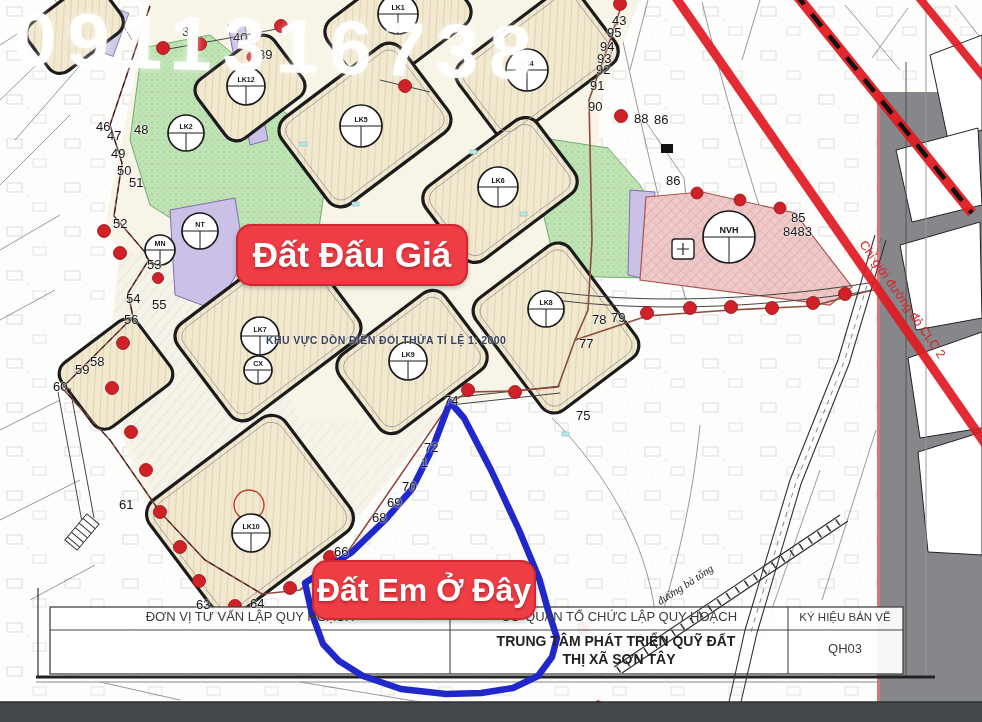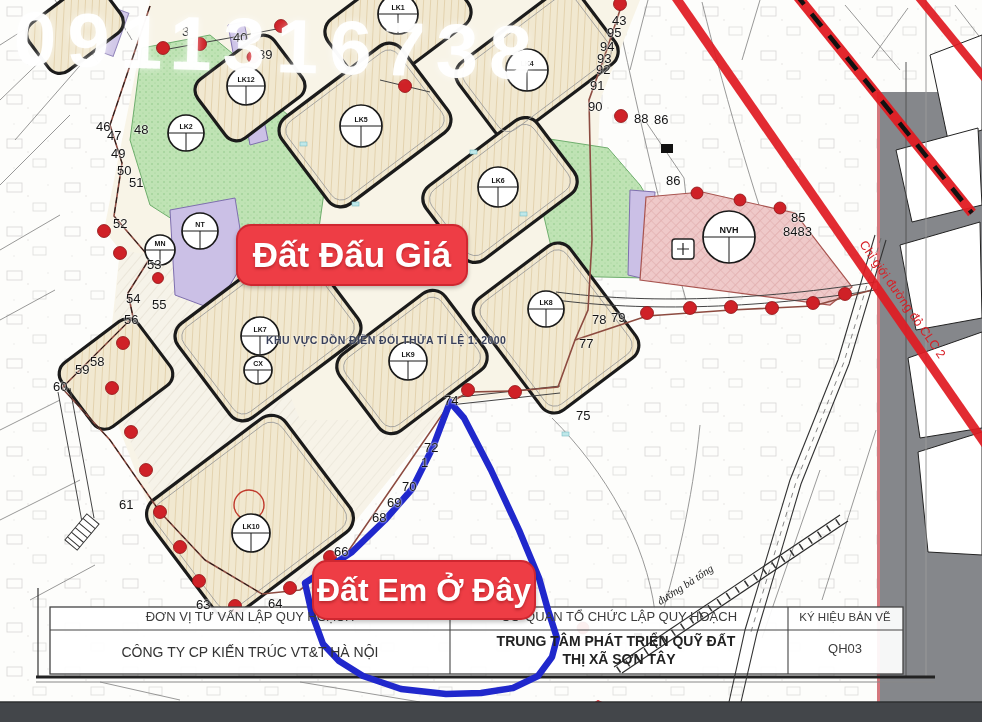--- a/index.html
+++ b/index.html
@@ -360,21 +360,21 @@
       <span class="pn" style="left: 113px; top: 216px;">52</span>
       <span class="pn" style="left: 147px; top: 257px;">53</span>
       <span class="pn" style="left: 126px; top: 291px;">54</span>
       <span class="pn" style="left: 152px; top: 297px;">55</span>
       <span class="pn" style="left: 124px; top: 312px;">56</span>
       <span class="pn" style="left: 90px; top: 354px;">58</span>
       <span class="pn" style="left: 75px; top: 362px;">59</span>
       <span class="pn" style="left: 53px; top: 379px;">60</span>
       <span class="pn" style="left: 119px; top: 497px;">61</span>
       <span class="pn" style="left: 196px; top: 597px;">63</span>
-      <span class="pn" style="left: 268px; top: 596px;">64</span>
+      <span class="pn" style="left: 250px; top: 596px;">64</span>
       <span class="pn" style="left: 444px; top: 393px;">74</span>
       <span class="pn" style="left: 424px; top: 440px;">72</span>
       <span class="pn" style="left: 421px; top: 455px;">1</span>
       <span class="pn" style="left: 402px; top: 479px;">70</span>
       <span class="pn" style="left: 387px; top: 495px;">69</span>
       <span class="pn" style="left: 372px; top: 510px;">68</span>
       <span class="pn" style="left: 334px; top: 544px;">66</span>
       <span class="pn" style="left: 576px; top: 380px; margin-top: 28px;">75</span>
       <span class="pn" style="left: 612px; top: 13px;">43</span>
       <span class="pn" style="left: 607px; top: 25px;">95</span>
@@ -387,21 +387,20 @@
       <span class="pn" style="left: 654px; top: 112px;">86</span>
       <span class="pn" style="left: 666px; top: 173px;">86</span>
       <span class="pn" style="left: 791px; top: 210px;">85</span>
       <span class="pn" style="left: 783px; top: 224px;">8483</span>
       <span class="pn" style="left: 592px; top: 312px;">78</span>
       <span class="pn" style="left: 611px; top: 310px;">79</span>
       <span class="pn" style="left: 579px; top: 336px;">77</span>
     </div>
 
 <div class="tb-text" id="tb-c1h">ĐƠN VỊ TƯ VẤN LẬP QUY HOẠCH</div>
-<div class="tb-text" id="tb-c1v">CÔNG TY CP KIẾN TRÚC VT&amp;T HÀ NỘI</div>
 <div class="tb-text" id="tb-c2h">CƠ QUAN TỔ CHỨC LẬP QUY HOẠCH</div>
 <div class="tb-text" id="tb-c2v1">TRUNG TÂM PHÁT TRIỂN QUỸ ĐẤT</div>
 <div class="tb-text" id="tb-c2v2">THỊ XÃ SƠN TÂY</div>
 <div class="tb-text" id="tb-c3h">KÝ HIỆU BẢN VẼ</div>
 <div class="tb-text" id="tb-c3v">QH03</div>
 
 <div id="red-note">Chỉ giới đường đỏ CLC 2</div>
 <div id="road-label">đường bà tổng</div>
 
 <div class="badge" id="badge-auction">Đất Đấu Giá</div>

